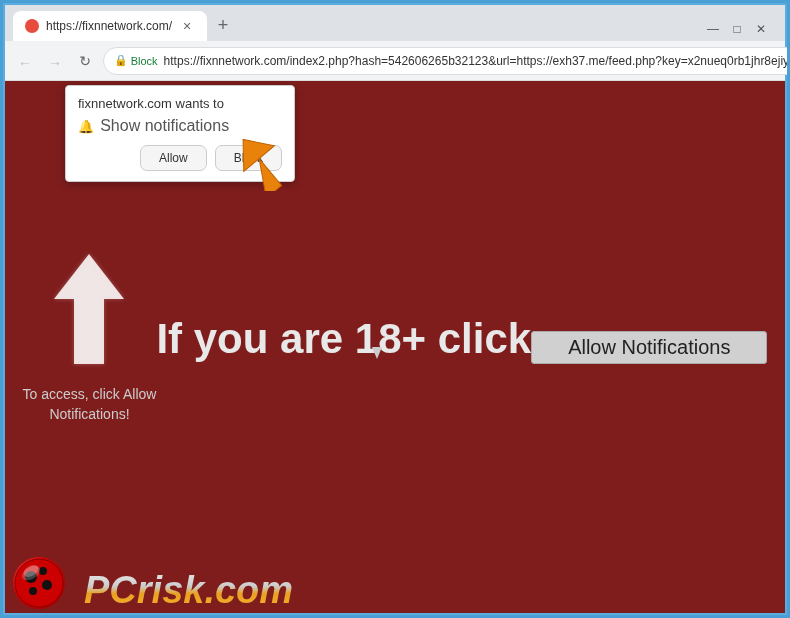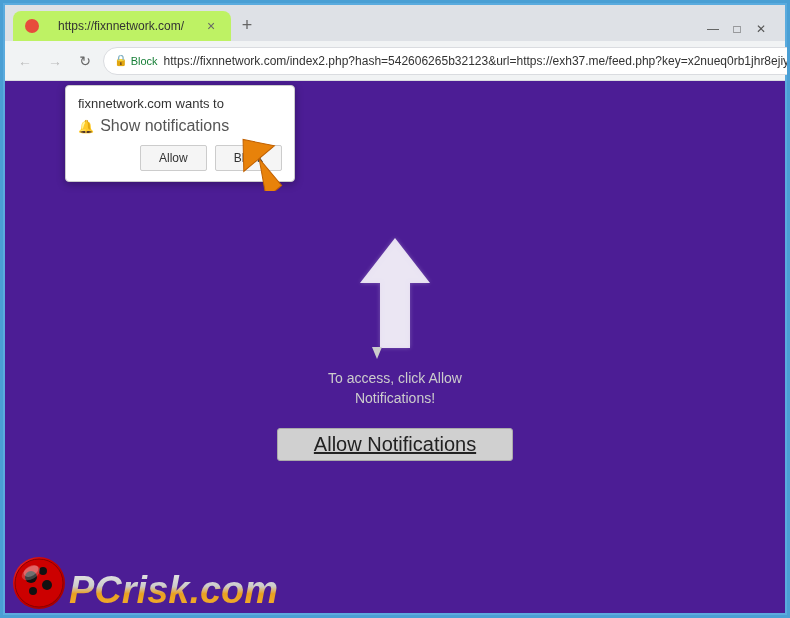--- a/index.html
+++ b/index.html
@@ -25,28 +25,28 @@
     .tab-bar {
       background: #dee1e6;
       height: 36px;
       display: flex;
       align-items: flex-end;
       padding: 0 8px;
       gap: 2px;
     }
 
     .tab-active {
-      background: #bef264;
+      background: #ffffff;
       border-radius: 8px 8px 0 0;
       padding: 6px 12px;
       font-size: 12px;
       color: #333;
       display: flex;
       align-items: center;
-      gap: 19px;
+      gap: 7px;
       min-width: 180px;
       max-width: 220px;
       height: 30px;
     }
 
     .tab-favicon {
       width: 14px;
       height: 14px;
       background: #e74c3c;
       border-radius: 50%;
@@ -157,24 +157,24 @@
       color: #333;
       overflow: hidden;
       text-overflow: ellipsis;
       white-space: nowrap;
       flex: 1;
     }
 
     
     .page-content {
       flex: 1;
-      background: #4c1d95;
+      background: #7f1d1d;
       position: relative;
       display: flex;
-      flex-direction: column;
+      flex-direction: row;
       align-items: center;
       justify-content: center;
       overflow: hidden;
     }
 
     
     .notification-popup {
       position: absolute;
       top: 4px;
       left: 60px;
@@ -213,21 +213,21 @@
     .notif-buttons {
       display: flex;
       gap: 8px;
       justify-content: flex-end;
     }
 
     .notif-btn {
       padding: 5px 18px;
       font-size: 12px;
       border: 1px solid #ccc;
-      border-radius: 2px;
+      border-radius: 7px;
       cursor: pointer;
       background: #f5f5f5;
       color: #333;
     }
 
     
     .orange-arrow {
       position: absolute;
       top: 40px;
       left: 230px;
@@ -279,21 +279,20 @@
     
     .allow-btn {
       background: #d0d0d0;
       border: 1px solid #aaa;
       border-radius: 3px;
       padding: 4px 36px;
       font-size: 20px;
       color: #222;
       cursor: pointer;
       font-weight: normal;
-      text-decoration: underline;
     }
 
     
     .pcrisk-logo {
       position: absolute;
       bottom: 0;
       left: 0;
       display: flex;
       align-items: flex-end;
       padding: 4px 8px;
@@ -317,21 +316,21 @@
       height: 12px;
       background: rgba(255,255,255,0.2);
       border-radius: 50%;
       transform: rotate(-30deg);
     }
 
     .pcrisk-text {
       font-size: 38px;
       font-weight: bold;
       font-style: italic;
-      margin-left: 4px;
+      margin-left: 19px;
       background: linear-gradient(to bottom, #e8e8e8 0%, #cccccc 40%, #e8a020 60%, #f5b030 100%);
       -webkit-background-clip: text;
       -webkit-text-fill-color: transparent;
       background-clip: text;
       line-height: 1;
     }
 
     
     .cursor {
       position: absolute;
@@ -416,20 +415,21 @@
         <svg viewBox="0 0 80 120" xmlns="http://www.w3.org/2000/svg">
           <polygon points="40,5 75,50 55,50 55,115 25,115 25,50 5,50" fill="white" opacity="0.85"></polygon>
         </svg>
       </div>
       <div class="access-text">
         <span>To access, click Allow</span><br>
         <span>Notifications!</span>
       </div>
     </div>
 
+    <div class="age-text">If you are 18+ click</div>
 
     <button class="allow-btn">Allow Notifications</button>
 
     <div class="cursor"></div>
 
     <div class="pcrisk-logo">
       <div class="pcrisk-ball">
         <svg width="52" height="52" viewBox="0 0 52 52">
           <circle cx="26" cy="26" r="24" fill="#cc0000"></circle>
           <circle cx="26" cy="26" r="24" fill="none" stroke="#880000" stroke-width="1"></circle>

